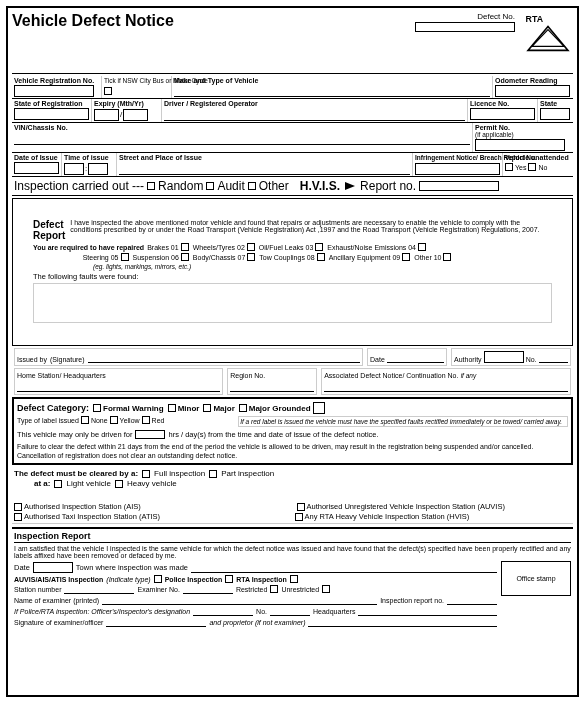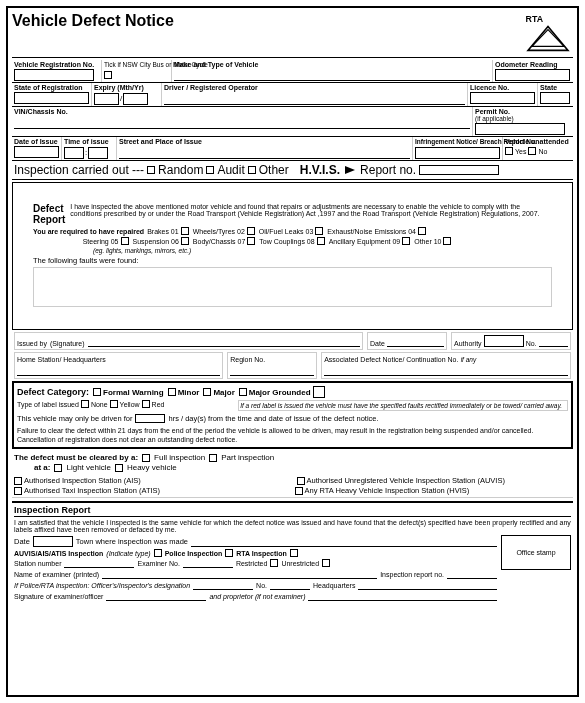--- a/index.html
+++ b/index.html
@@ -17,21 +17,21 @@
       width: 573px;
       min-height: 691px;
       padding: 4px;
       position: relative;
     }
     .header-row {
       display: flex;
       align-items: flex-start;
       justify-content: space-between;
       border-bottom: 1px solid #000;
-      padding-bottom: 3px;
+      padding-bottom: 19px;
       margin-bottom: 2px;
     }
     .title {
       font-size: 16px;
       font-weight: bold;
     }
     .defect-no-area {
       display: flex;
       flex-direction: column;
       align-items: flex-end;
@@ -158,20 +158,24 @@
 </head>
 <body>
 
 <div class="outer-border">
 
   <div class="header-row">
     <div>
       <div class="title">Vehicle Defect Notice</div>
     </div>
     <div style="display:flex; align-items:flex-start; gap:8px;">
+      <div class="defect-no-area">
+        <span style="font-size:8px;">Defect No.</span>
+        <div class="input-box" style="width:100px;"></div>
+      </div>
       <div>
         <svg class="rta-triangle" viewBox="0 0 60 50" xmlns="http://www.w3.org/2000/svg">
           <text x="2" y="12" font-size="11" font-weight="bold" font-family="Arial">RTA</text>
           <polygon points="5,48 55,48 30,18" fill="none" stroke="#000" stroke-width="2"></polygon>
           <polygon points="10,43 50,43 30,22" fill="none" stroke="#000" stroke-width="1.5"></polygon>
         </svg>
       </div>
     </div>
   </div>
 
@@ -431,21 +435,21 @@
       <div class="cb"></div>
       <span>Part inspection</span>
     </div>
     <div style="display:flex; align-items:center; gap:4px; flex-wrap:wrap; margin-top:1px; margin-left:20px;text-align:center;">
       <span class="bold-text">at a:</span>
       <div class="cb"></div>
       <span>Light vehicle</span>
       <div class="cb"></div>
       <span>Heavy vehicle</span>
     </div>
-    <div style="display:flex; gap:8px; margin-top:4px; font-size:7.5px;">
+    <div style="display:flex; gap:8px; margin-top:14px; font-size:7.5px;">
       <div style="flex:1; display:flex; align-items:center; gap:2px;">
         <div class="cb"></div>
         <span>Authorised Inspection Station (AIS)</span>
       </div>
       <div style="flex:1; display:flex; align-items:center; gap:2px;">
         <div class="cb"></div>
         <span>Authorised Unregistered Vehicle Inspection Station (AUVIS)</span>
       </div>
     </div>
     <div style="display:flex; gap:4px; margin-top:1px; font-size:7.5px;">

